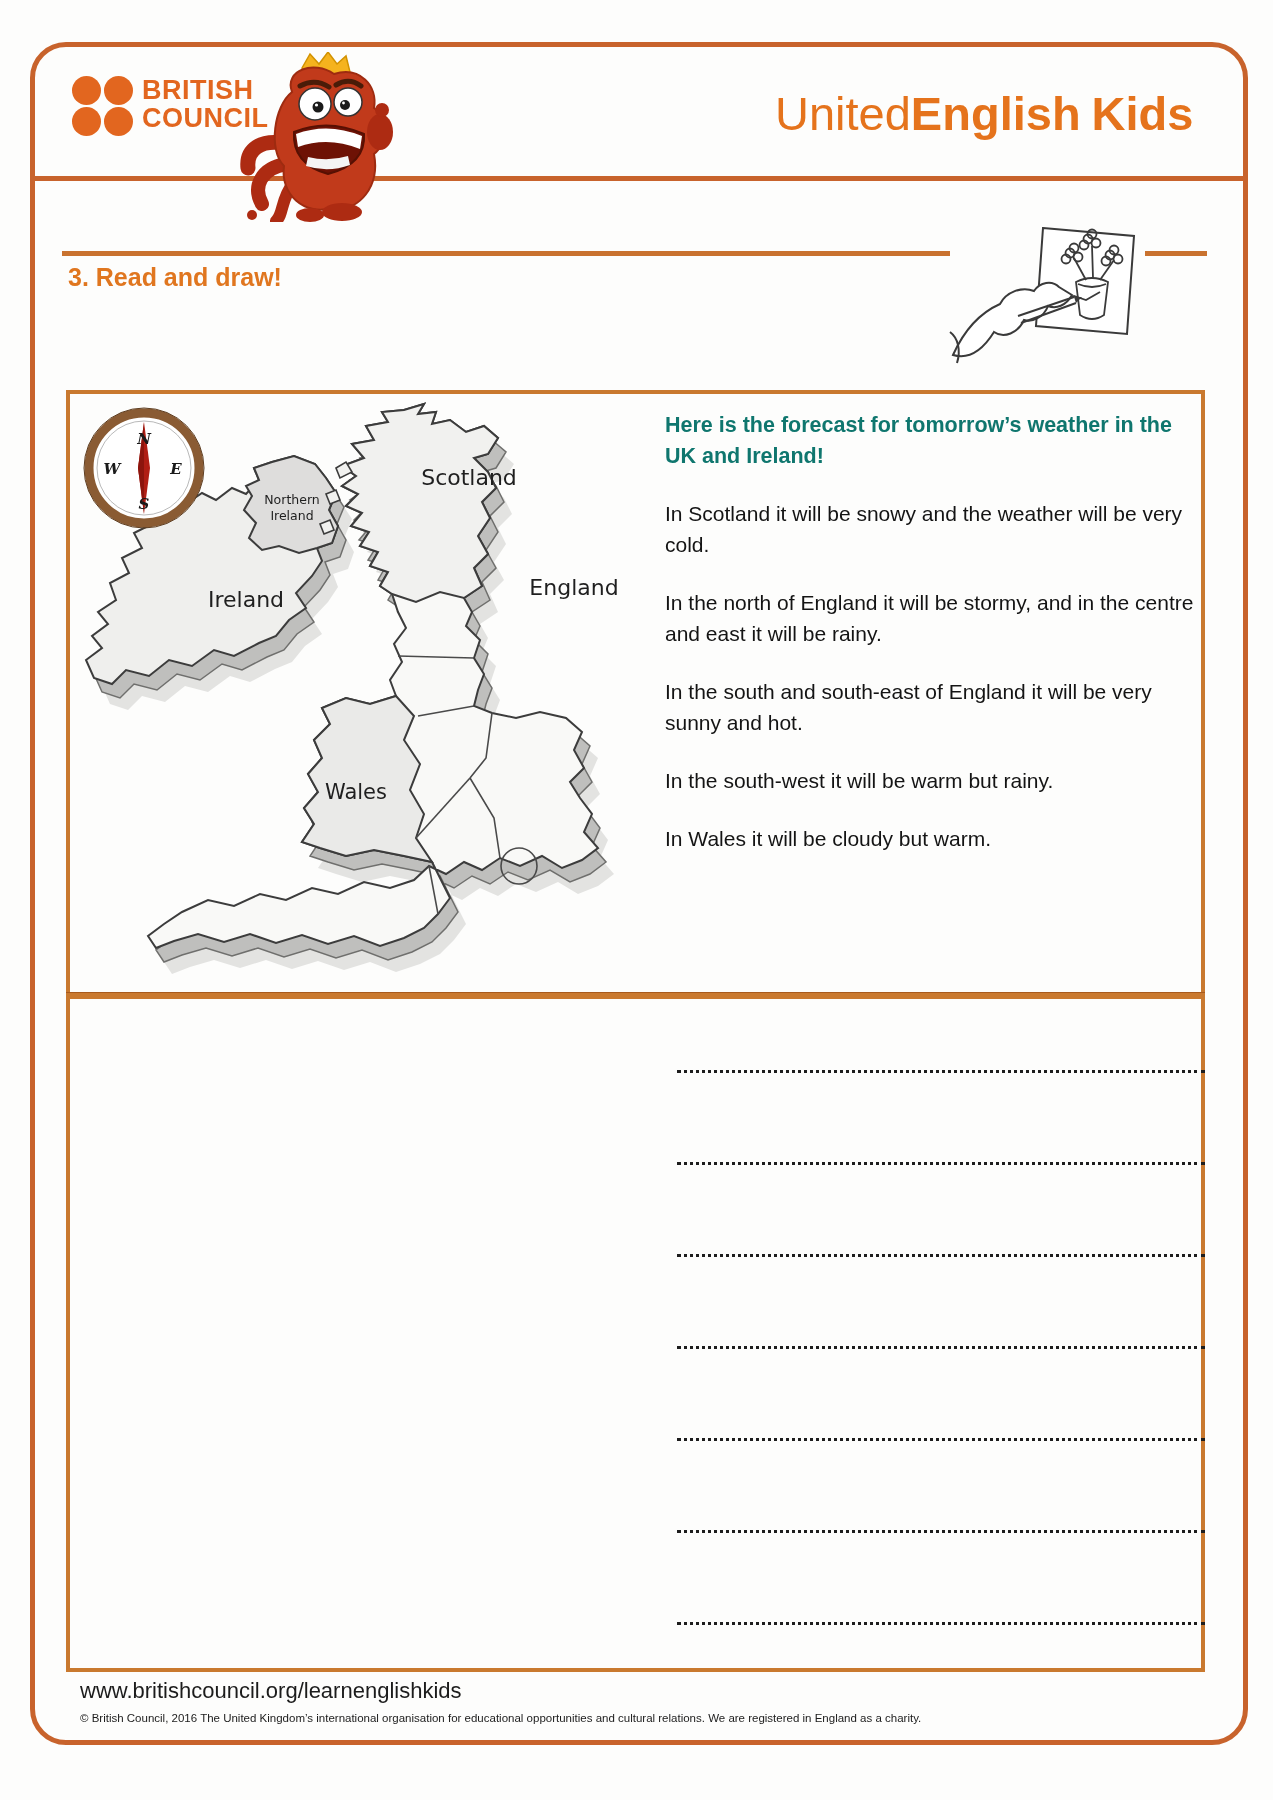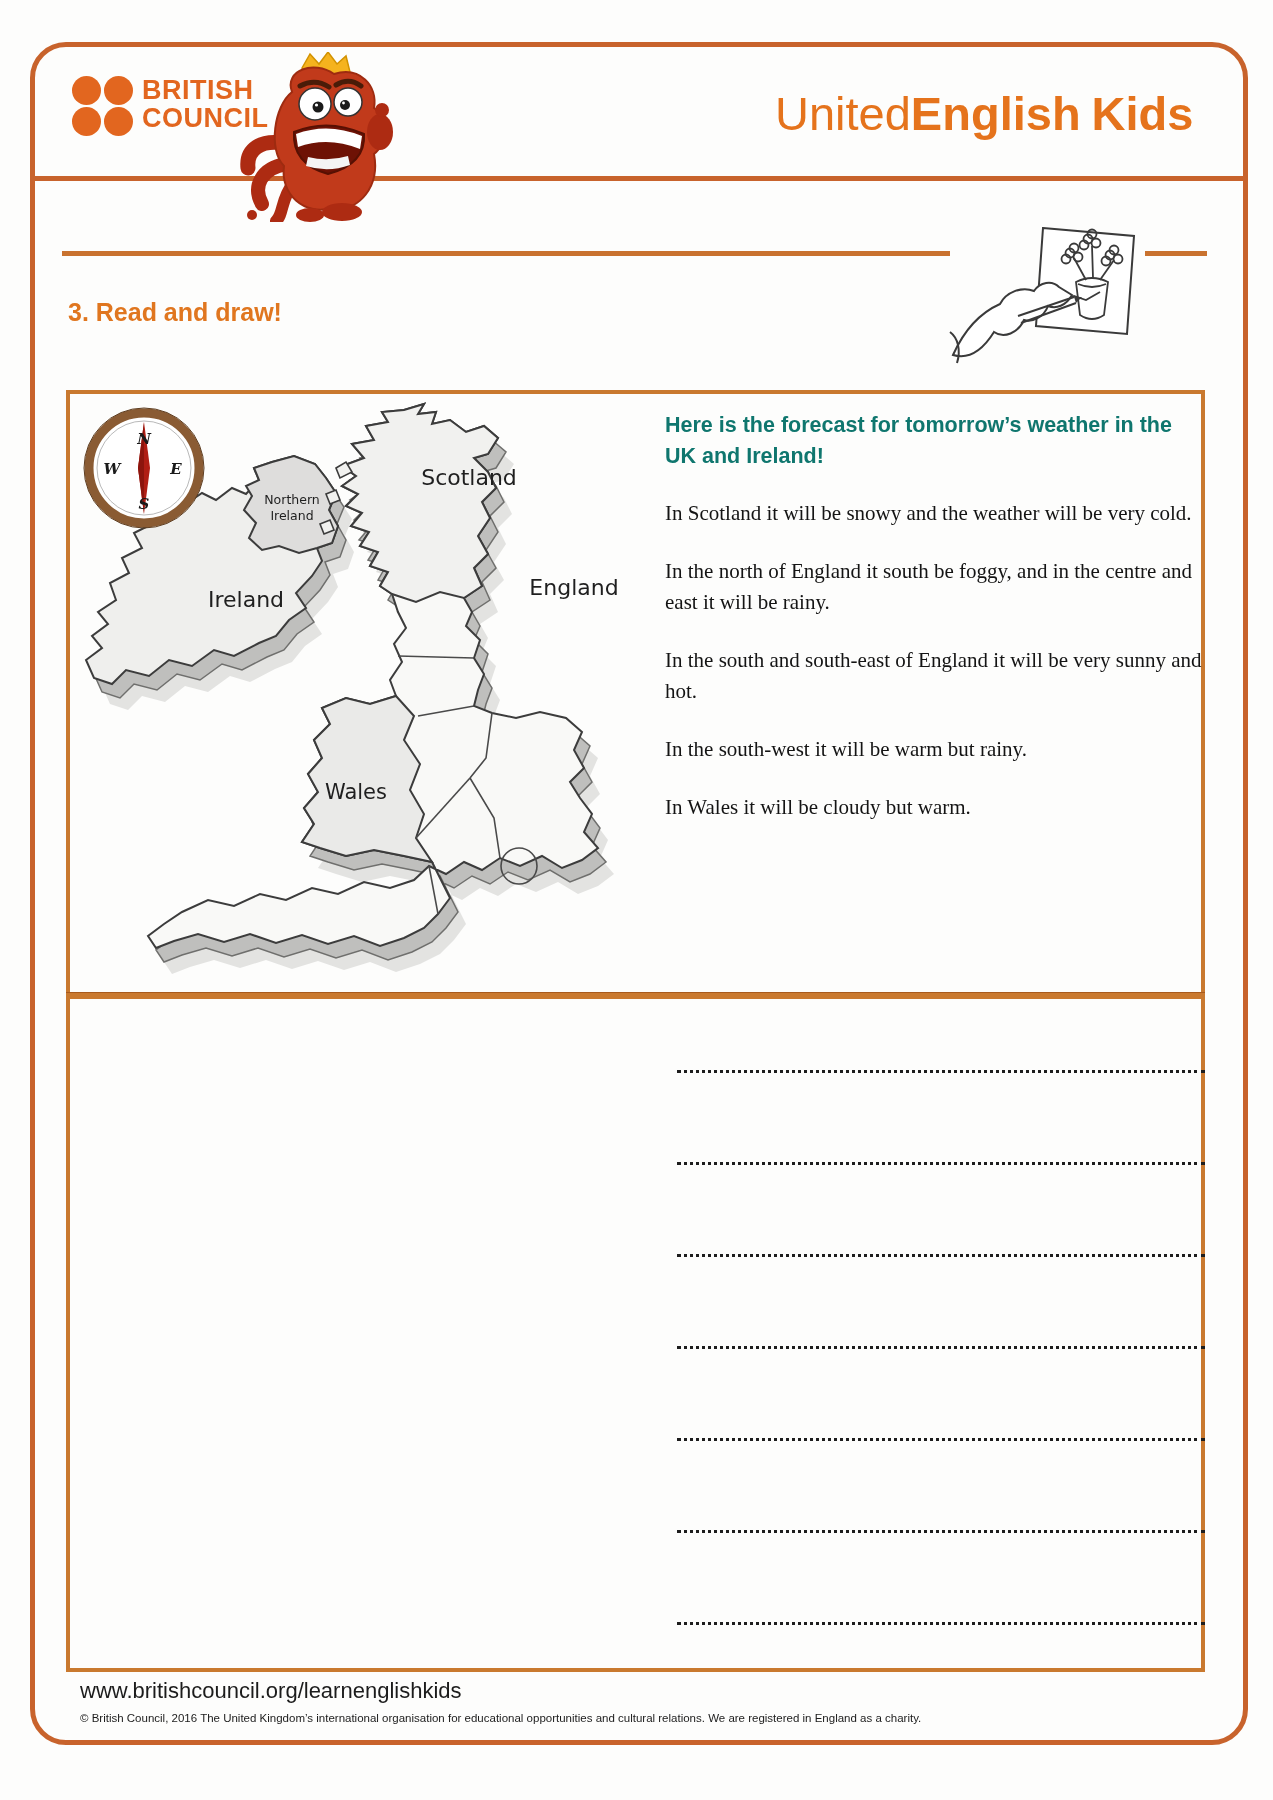--- a/index.html
+++ b/index.html
@@ -24,38 +24,38 @@
   .le-learn{font-weight:400;}
   .le-english{font-weight:700;}
   .le-kids{font-weight:700;margin-left:11px;}
 
   .mascot{position:absolute;left:222px;top:52px;z-index:3;}
 
   
   .section-rule{position:absolute;top:251px;height:5px;background:#c9722f;z-index:1;}
   .section-rule.seg1{left:62px;width:888px;}
   .section-rule.seg2{left:1145px;width:62px;}
-  .activity-heading{position:absolute;left:68px;top:263px;font-size:25px;font-weight:700;color:#e0761f;margin-top:35px;}
+  .activity-heading{position:absolute;left:68px;top:263px;font-size:25px;font-weight:700;color:#e0761f;}
   .activity-instructions{position:absolute;left:68px;top:299px;width:750px;font-size:21px;line-height:31px;color:#161616;}
 
   .hand-illustration{position:absolute;left:948px;top:220px;z-index:2;}
 
   
   .content-box{position:absolute;left:66px;top:390px;width:1131px;height:1274px;
     border:4px solid #c9792f;background:#fdfdfc;}
   .box-divider{position:absolute;left:-4px;top:598px;width:1139px;height:6px;background:#c9792f;border-top:1px solid #a85a1d;}
 
   .compass{position:absolute;left:12px;top:12px;}
   .uk-map{position:absolute;left:4px;top:4px;}
   .map-label{font-family:"DejaVu Sans",sans-serif;fill:#1f1f1f;}
 
   
   .forecast{position:absolute;left:595px;top:16px;width:540px;}
   .fc-h{font-size:21.5px;line-height:31px;font-weight:700;margin:0 0 26px 0;color:#0f766e;}
-  .fc-p{font-size:21px;line-height:31px;margin:12px 0 27px 0;color:#141414;font-family:Liberation Serif, serif;}
+  .fc-p{font-size:21px;line-height:31px;margin:12px 0 27px 0;color:#141414;}
 
   
   .writing-lines{position:absolute;left:607px;top:603px;width:528px;}
   .write-line{height:89px;border-bottom:3px dotted #1d1d1d;}
   .write-line:first-child{height:73px;}
 
   
   .footer-url{position:absolute;left:80px;top:1678px;font-size:22px;color:#1c1c1c;}
   .footer-copy{position:absolute;left:80px;top:1712px;font-size:11.5px;color:#1c1c1c;}
 
@@ -211,21 +211,21 @@
         <text x="94" y="68">E</text>
         <text x="62" y="103">S</text>
         <text x="30" y="68">W</text>
       </g>
     </svg>
 
     <div class="forecast">
       <p class="fc-h">Here is the forecast for tomorrow’s weather in the UK and Ireland!</p>
       <div>
           <p class="fc-p">In Scotland it will be snowy and the weather will be very cold.</p>
-          <p class="fc-p">In the north of England it south be foggy, and in the centre and east it will be rainy.</p>
+          <p class="fc-p">In the north of England it will be stormy, and in the centre and east it will be rainy.</p>
           <p class="fc-p">In the south and south-east of England it will be very sunny and hot.</p>
           <p class="fc-p">In the south-west it will be warm but rainy.</p>
           <p class="fc-p">In Wales it will be cloudy but warm.</p>
         </div>
     </div>
 
     <div class="writing-lines">
         <div class="write-line"></div>
         <div class="write-line"></div>
         <div class="write-line"></div>

